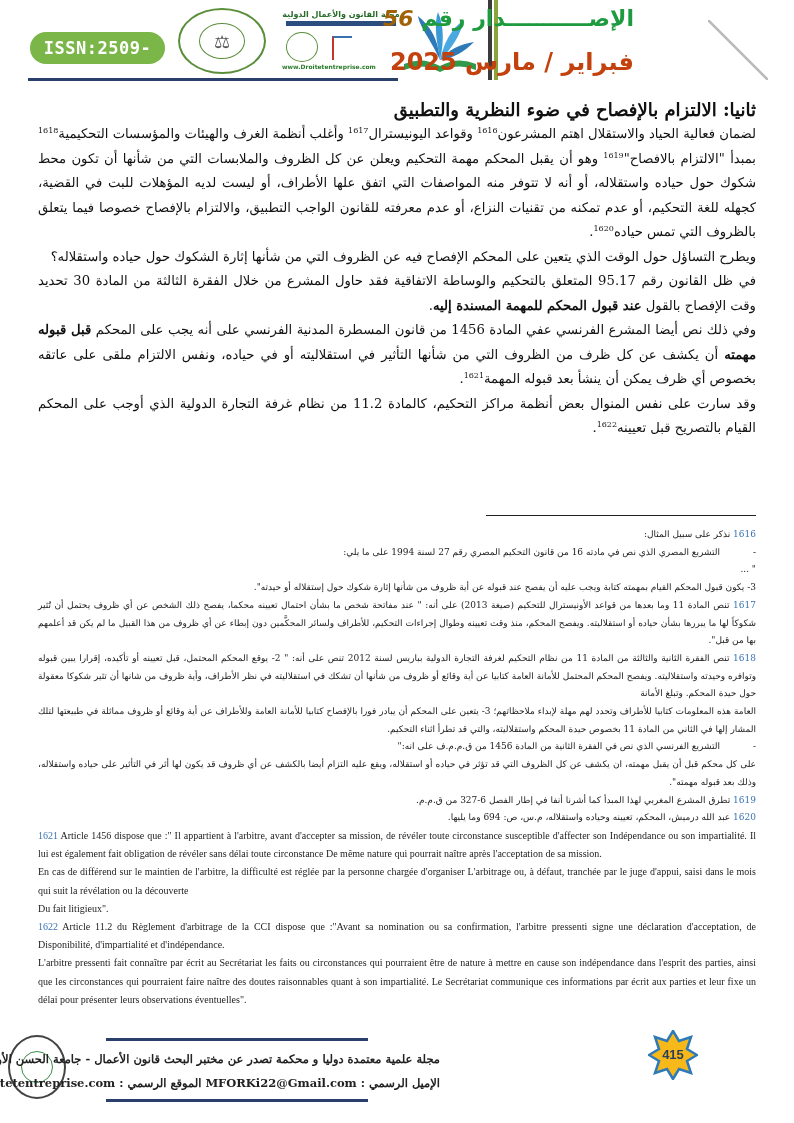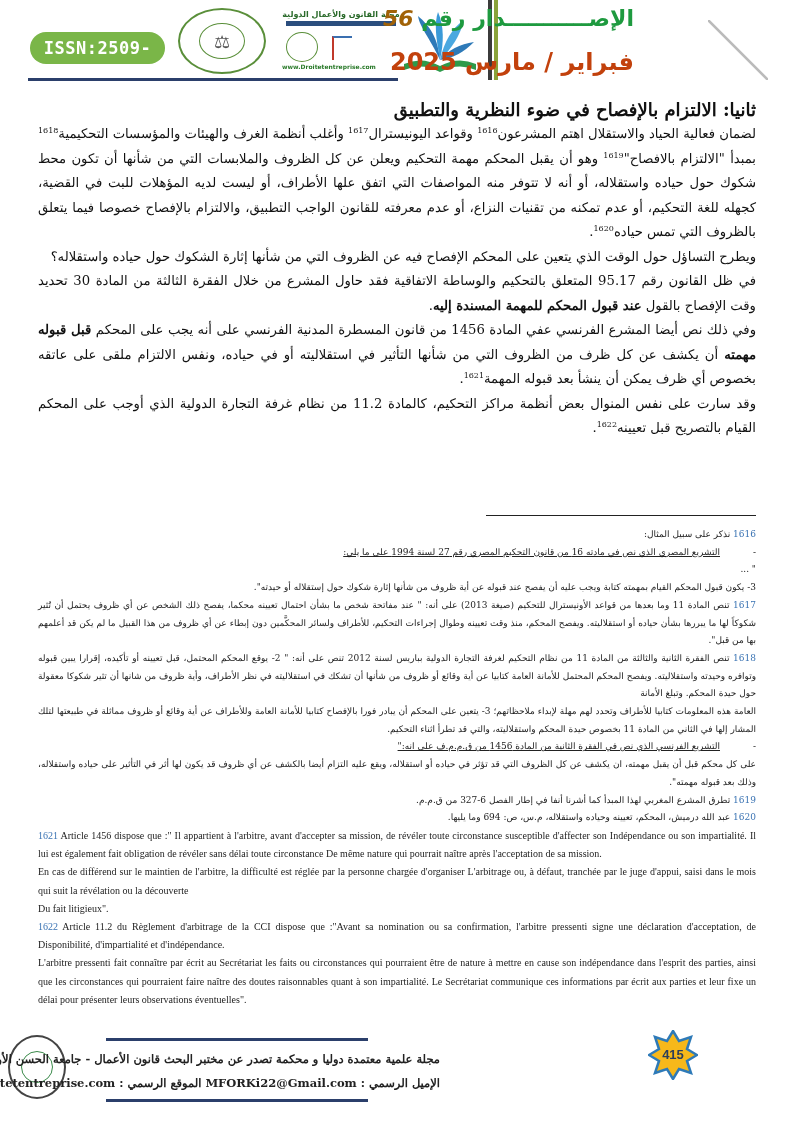--- a/index.html
+++ b/index.html
@@ -30,21 +30,21 @@
   .main h2 { margin:0; font-size:18px; font-weight:bold; line-height:24px; }
   .main p { margin:0; }
   sup { font-size:8px; line-height:0; vertical-align:super; }
   b { font-weight:bold; }
 
   .fn-rule { position:absolute; right:38px; top:515px; width:270px; height:1px; background:#222; }
 
   .footnotes { position:absolute; left:38px; top:526px; width:718px; direction:rtl; text-align:justify; font-family:"DejaVu Serif", serif; font-size:9px; line-height:17.7px; color:#222; }
   .footnotes p { margin:0; }
   .fnnum { color:#3a73b3; }
-  .bullet-line { padding-right:0;text-decoration:underline; }
+  .bullet-line { padding-right:0; }
   .bullet-line .dash { display:inline-block; width:36px; }
   .fr { direction:ltr; text-align:justify; font-family:"Liberation Serif", serif; font-size:10px; line-height:18.2px; }
 
   
   .footer { position:absolute; left:0; top:1025px; width:648px; height:98px; }
   .foot-seal { position:absolute; left:8px; top:10px; width:58px; height:64px; border:2px solid #444; border-radius:50%; box-sizing:border-box; display:flex; align-items:center; justify-content:center; }
   .foot-seal .in { width:30px; height:30px; border:1px solid #3a8a4a; border-radius:50%; }
   .frule { position:absolute; left:106px; width:262px; height:3px; background:#2b3f6b; }
   .frule.a { top:13px; }
   .frule.b { top:74px; }

